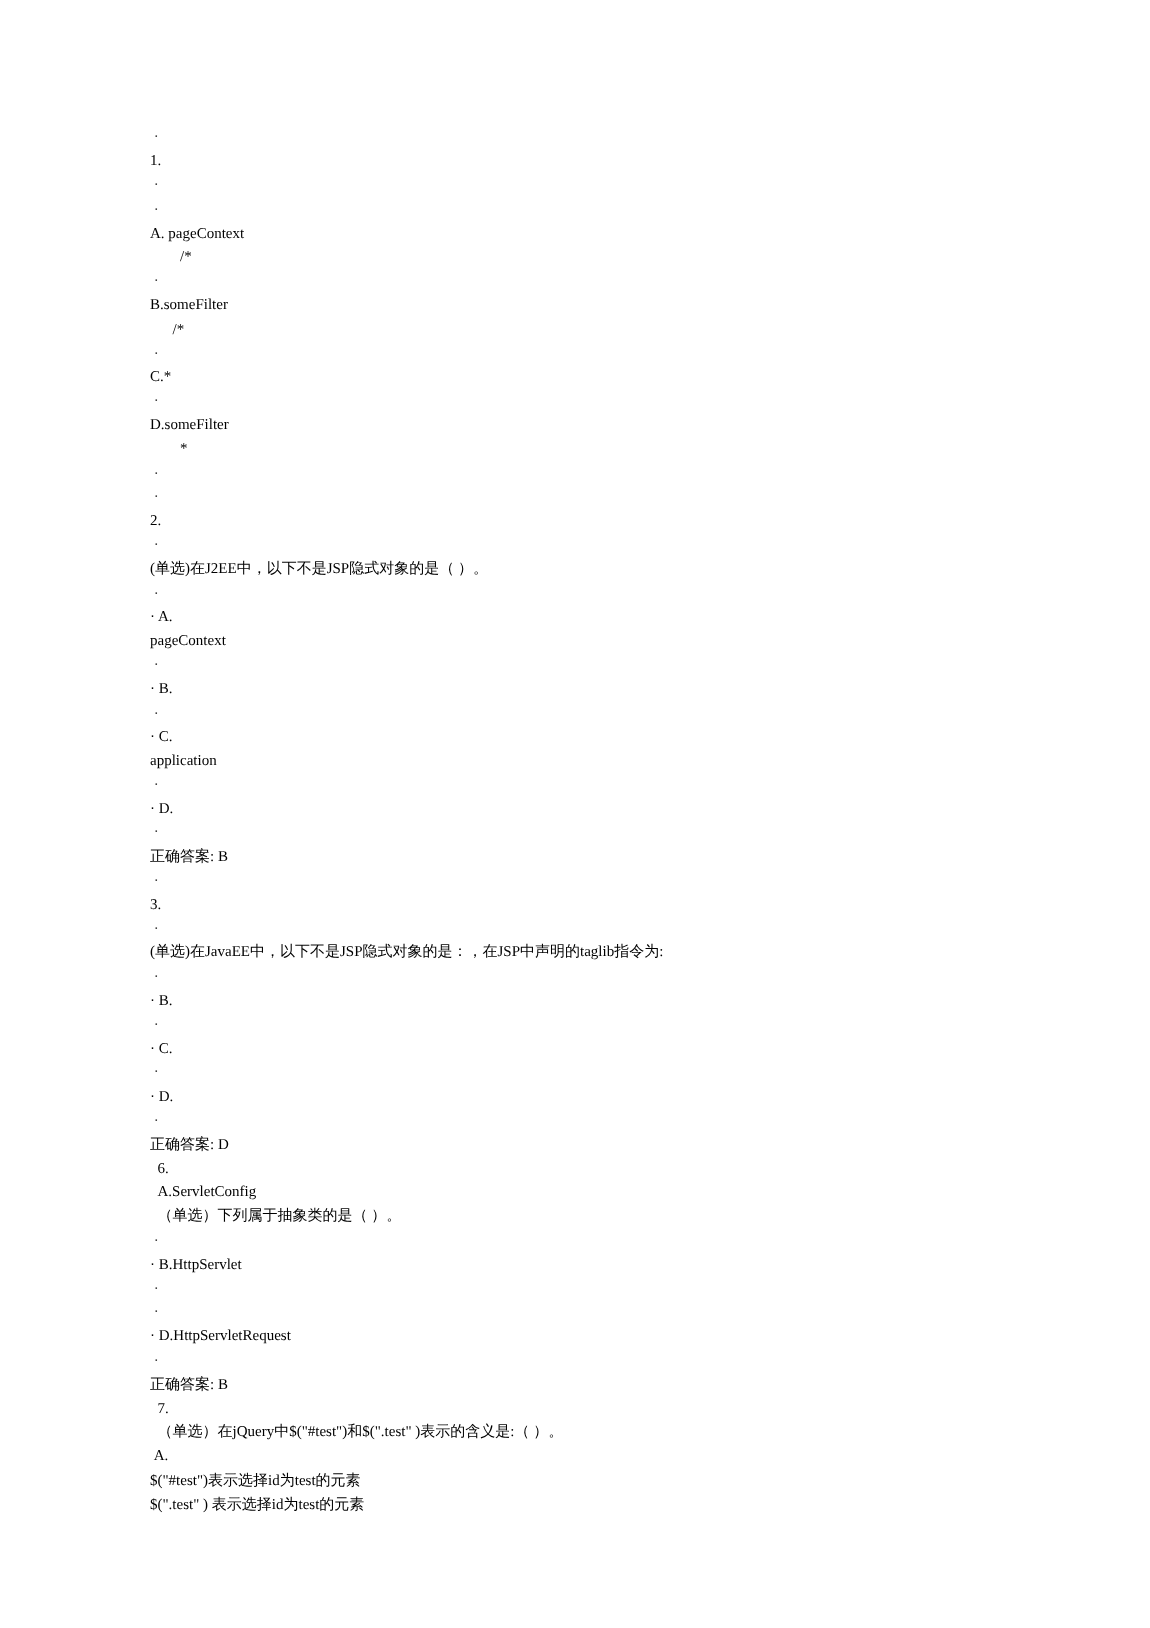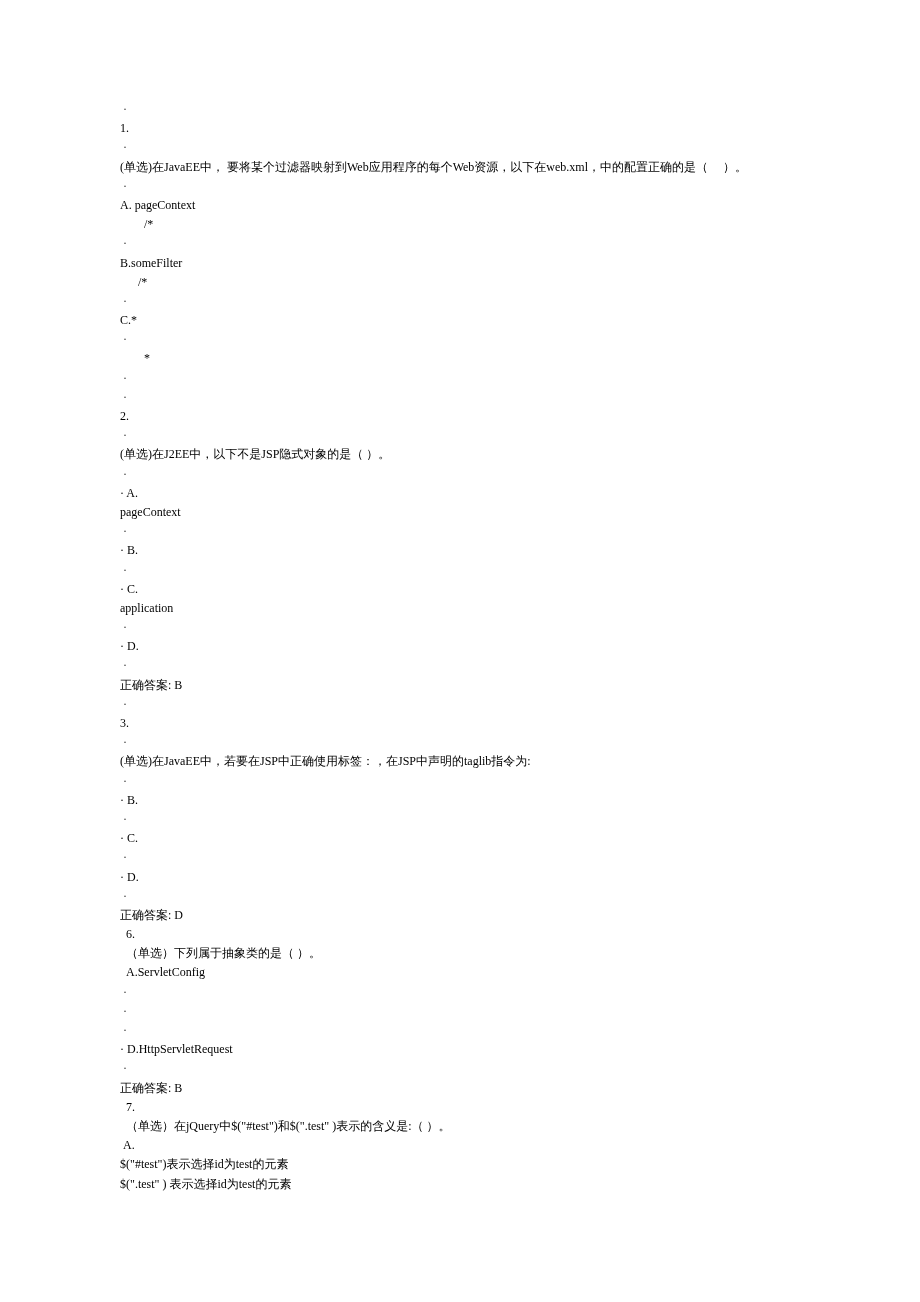--- a/index.html
+++ b/index.html
@@ -25,30 +25,30 @@
   .ind1 { padding-left: 0; }
 </style>
 </head>
 <body>
 
 <div class="page">
 
   <div class="dot ind1"> ·</div>
   <div class="line ind1">1.</div>
   <div class="dot ind1"> ·</div>
-  <div class="line ind1">(单选)在JavaEE中， 要将某个过滤器映射到Web应用程序的每个Web资源，以下在web.xml，中的配置正确的是（     ）。</div>
   <div class="dot ind1"> ·</div>
   <div class="line ind1">A. pageContext</div>
   <div class="line ind1">        /*</div>
   <div class="dot ind1"> ·</div>
   <div class="line ind1">B.someFilter</div>
   <div class="line ind1">      /*</div>
   <div class="dot ind1"> ·</div>
   <div class="line ind1">C.*</div>
   <div class="dot ind1"> ·</div>
+  <div class="line ind1">D.someFilter</div>
   <div class="line ind1">        *</div>
   <div class="dot ind1"> ·</div>
 
   <div class="dot ind1"> ·</div>
   <div class="line ind1">2.</div>
   <div class="dot ind1"> ·</div>
   <div class="line ind1">(单选)在J2EE中，以下不是JSP隐式对象的是（ ）。</div>
   <div class="dot ind1"> ·</div>
   <div class="line ind1">· A.</div>
   <div class="line ind1">pageContext</div>
@@ -58,34 +58,35 @@
   <div class="line ind1">· C.</div>
   <div class="line ind1">application</div>
   <div class="dot ind1"> ·</div>
   <div class="line ind1">· D.</div>
   <div class="dot ind1"> ·</div>
   <div class="line ind1">正确答案: B</div>
 
   <div class="dot ind1"> ·</div>
   <div class="line ind1">3.</div>
   <div class="dot ind1"> ·</div>
-  <div class="line ind1">(单选)在JavaEE中，若要在JSP中正确使用标签：，在JSP中声明的taglib指令为:</div>
+  <div class="line ind1">(单选)在JavaEE中，以下不是JSP隐式对象的是：，在JSP中声明的taglib指令为:</div>
   <div class="dot ind1"> ·</div>
   <div class="line ind1">· B.</div>
   <div class="dot ind1"> ·</div>
   <div class="line ind1">· C.</div>
   <div class="dot ind1"> ·</div>
   <div class="line ind1">· D.</div>
   <div class="dot ind1"> ·</div>
   <div class="line ind1">正确答案: D</div>
 
   <div class="line ind1">  6.</div>
+  <div class="line ind1">  A.ServletConfig</div>
   <div class="line ind1">  （单选）下列属于抽象类的是（ ）。</div>
-  <div class="line ind1">  A.ServletConfig</div>
   <div class="dot ind1"> ·</div>
+  <div class="line ind1">· B.HttpServlet</div>
   <div class="dot ind1"> ·</div>
   <div class="dot ind1"> ·</div>
   <div class="line ind1">· D.HttpServletRequest</div>
   <div class="dot ind1"> ·</div>
   <div class="line ind1">正确答案: B</div>
 
   <div class="line ind1">  7.</div>
   <div class="line ind1">  （单选）在jQuery中$("#test")和$(".test" )表示的含义是:（ ）。</div>
   <div class="line ind1"> A.</div>
   <div class="line ind1">$("#test")表示选择id为test的元素</div>

